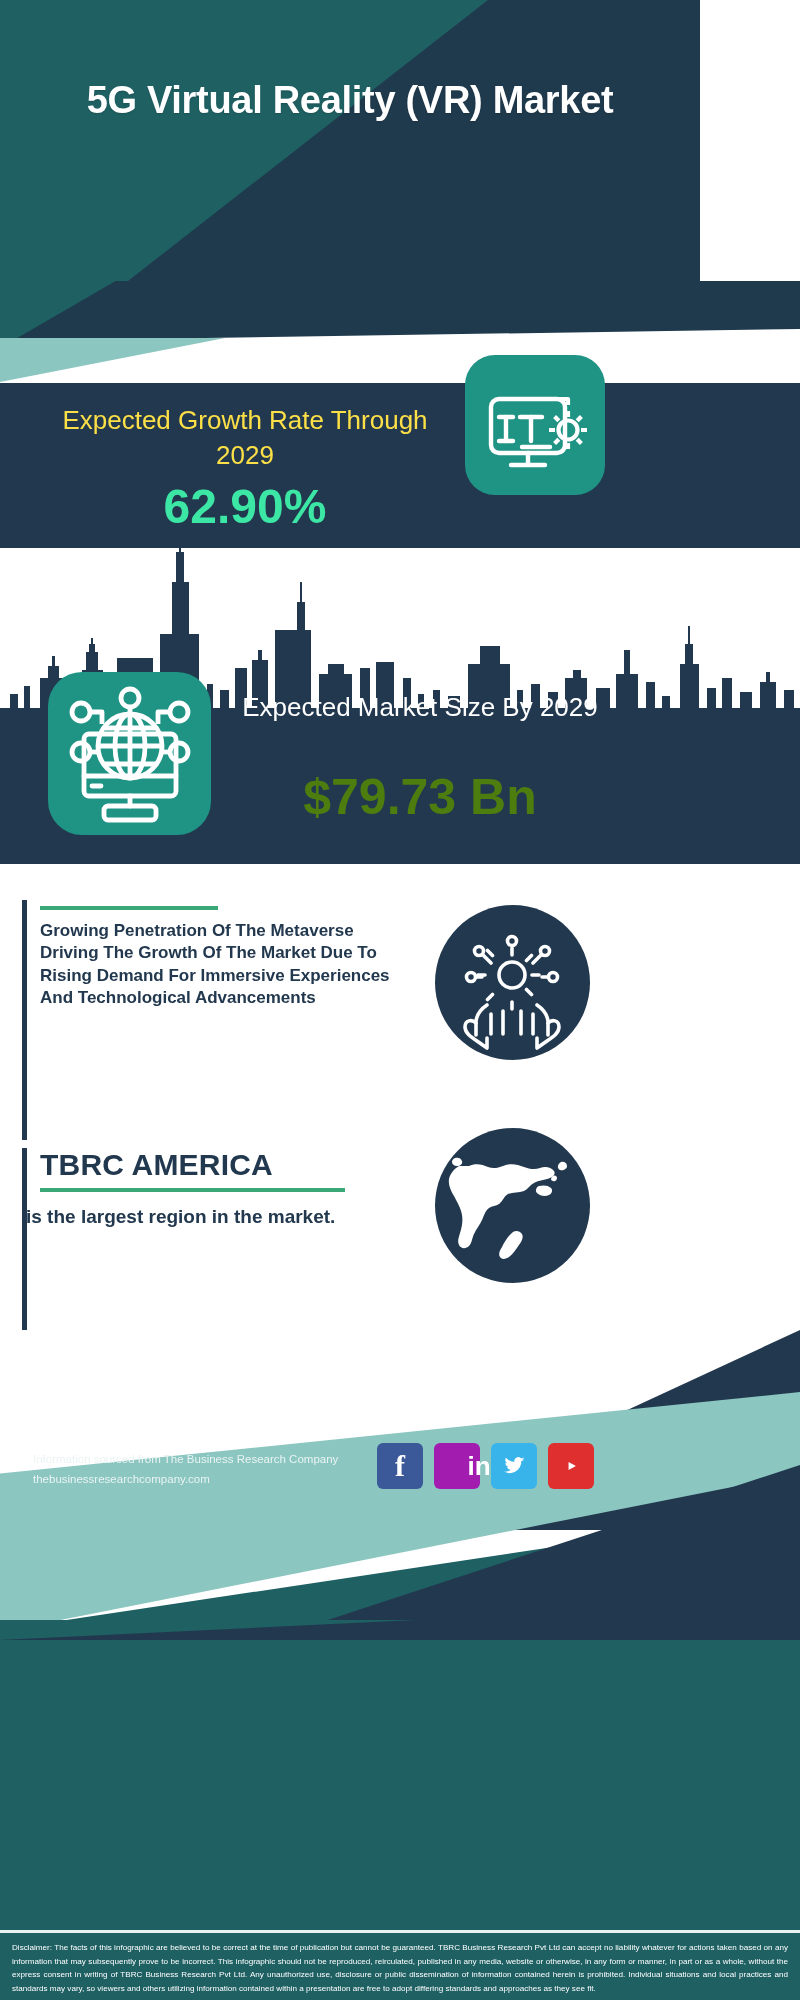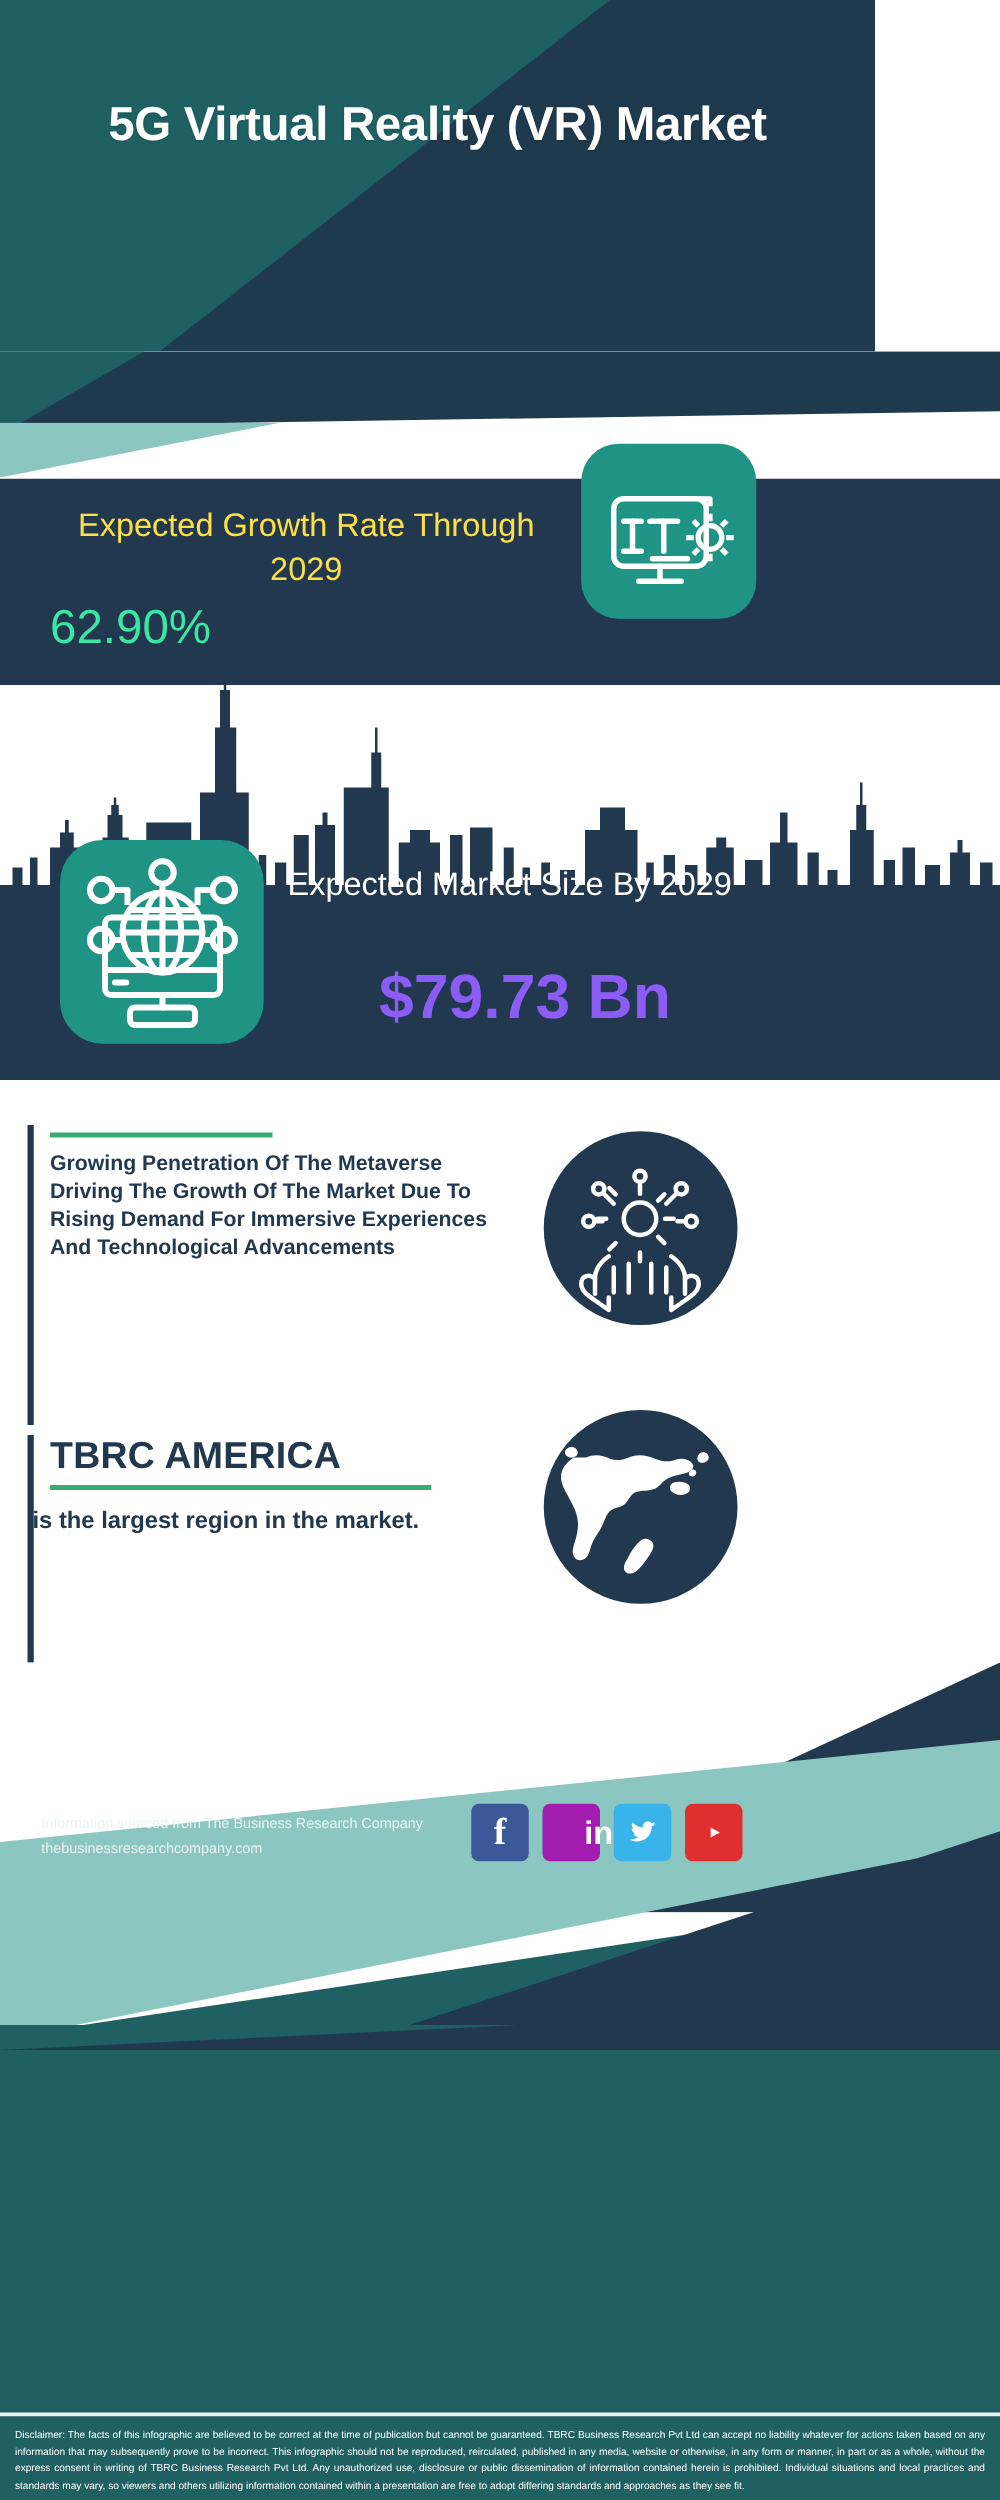--- a/index.html
+++ b/index.html
@@ -49,45 +49,45 @@
   .stat1{
     position:absolute; left:0; top:383px; width:800px; height:165px;
     background:#22384e;
   }
   .stat1-label{
     position:absolute; left:40px; top:20px; width:410px;
     text-align:center; color:#fde047; font-size:26px; line-height:1.35;
   }
   .stat1-value{
     position:absolute; left:40px; top:100px; width:410px;
-    color:#3ce6a5; font-size:38px; font-weight:normal;
+    text-align:center; color:#3ce6a5; font-size:48px; font-weight:bold;
     line-height:1;
   }
   .icon-it{
     position:absolute; left:465px; top:-28px; width:140px; height:140px;
     border-radius:30px; background:#1f9484;
   }
 
   
   .skyline-wrap{
     position:absolute; left:0; top:548px; width:800px; height:316px;
   }
   .skyline-bg{
     position:absolute; left:0; top:0; width:800px; height:316px; background:#ffffff;
   }
   .skyline-svg{ position:absolute; left:0; top:0; width:800px; height:316px; display:block; }
 
   
   .stat2-label{
     position:absolute; left:230px; top:690px; width:380px;
-    color:#ffffff; font-size:26px; line-height:1.35;
+    text-align:center; color:#ffffff; font-size:26px; line-height:1.35;
   }
   .stat2-value{
     position:absolute; left:230px; top:772px; width:380px;
-    text-align:center; color:#8b5cf6; font-size:50px; font-weight:bold; line-height:1;
+    text-align:center; color:#4d7c0f; font-size:50px; font-weight:bold; line-height:1;
   }
   .icon-globe{
     position:absolute; left:48px; top:672px; width:163px; height:163px;
     border-radius:34px; background:#1f9484;
   }
 
   
   .white-body{
     position:absolute; left:0; top:864px; width:800px; height:466px; background:#ffffff;
   }

